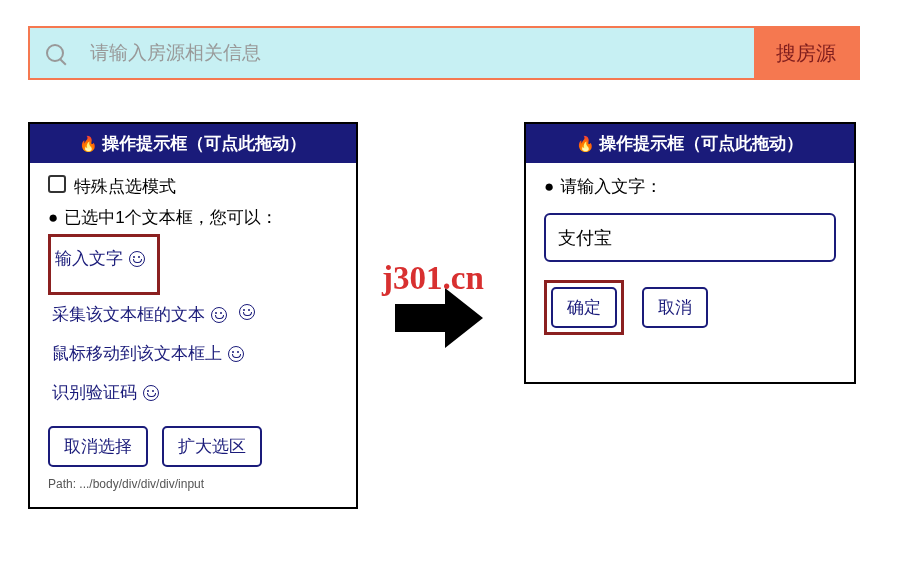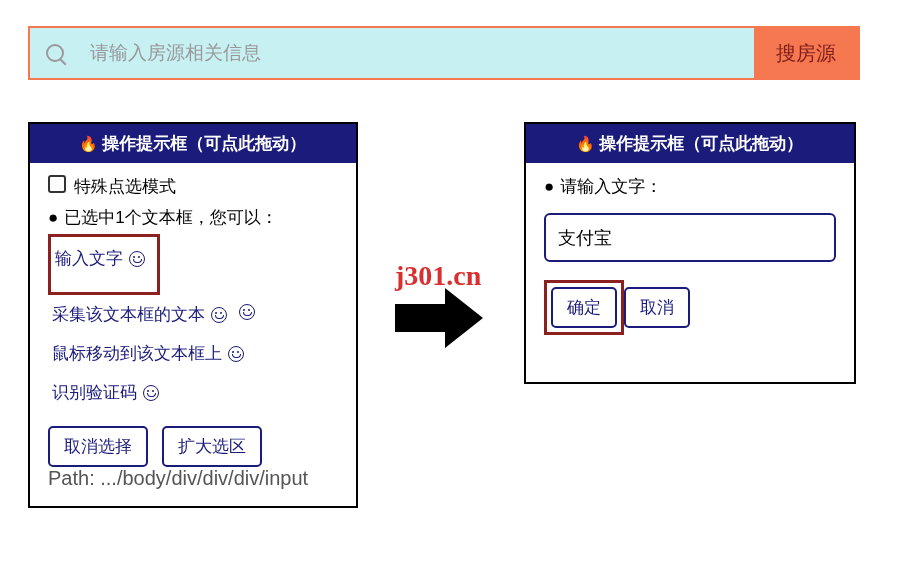--- a/index.html
+++ b/index.html
@@ -170,58 +170,60 @@
       border: 2px solid #1a1b7a;
       color: #1a1b7a;
       padding: 7px 14px;
       border-radius: 5px;
       font-size: 17px;
       background: #fff;
       cursor: pointer;
     }
     
     .path-text {
-      font-size: 20px;
+      font-size: 12px;
       color: #555;
+      margin-top: 10px;
     }
     
     .text-input {
       border: 2px solid #1a1b7a;
       border-radius: 6px;
       padding: 12px 12px;
       font-size: 18px;
       width: 100%;
       margin-top: 10px;
       margin-bottom: 18px;
     }
     
     .right-btn-row {
       display: flex;
+      gap: 18px;
       align-items: center;
     }
     .confirm-highlight {
       border: 3.5px solid #8b2020;
       padding: 4px;
       display: inline-block;
     }
     
     .arrow {
       position: absolute;
       top: 286px;
       left: 395px;
       width: 90px;
       height: 64px;
     }
     
     .watermark {
       position: absolute;
       top: 260px;
-      left: 395px;
+      left: 382px;
       color: #d83030;
-      font-size: 28px;
+      font-size: 33px;
       font-weight: bold;
       font-family: Georgia, serif;
     }
     
     .fire-icon { font-size: 15px; }
   </style>
 </head>
 <body>
 
 <div class="search-bar">

